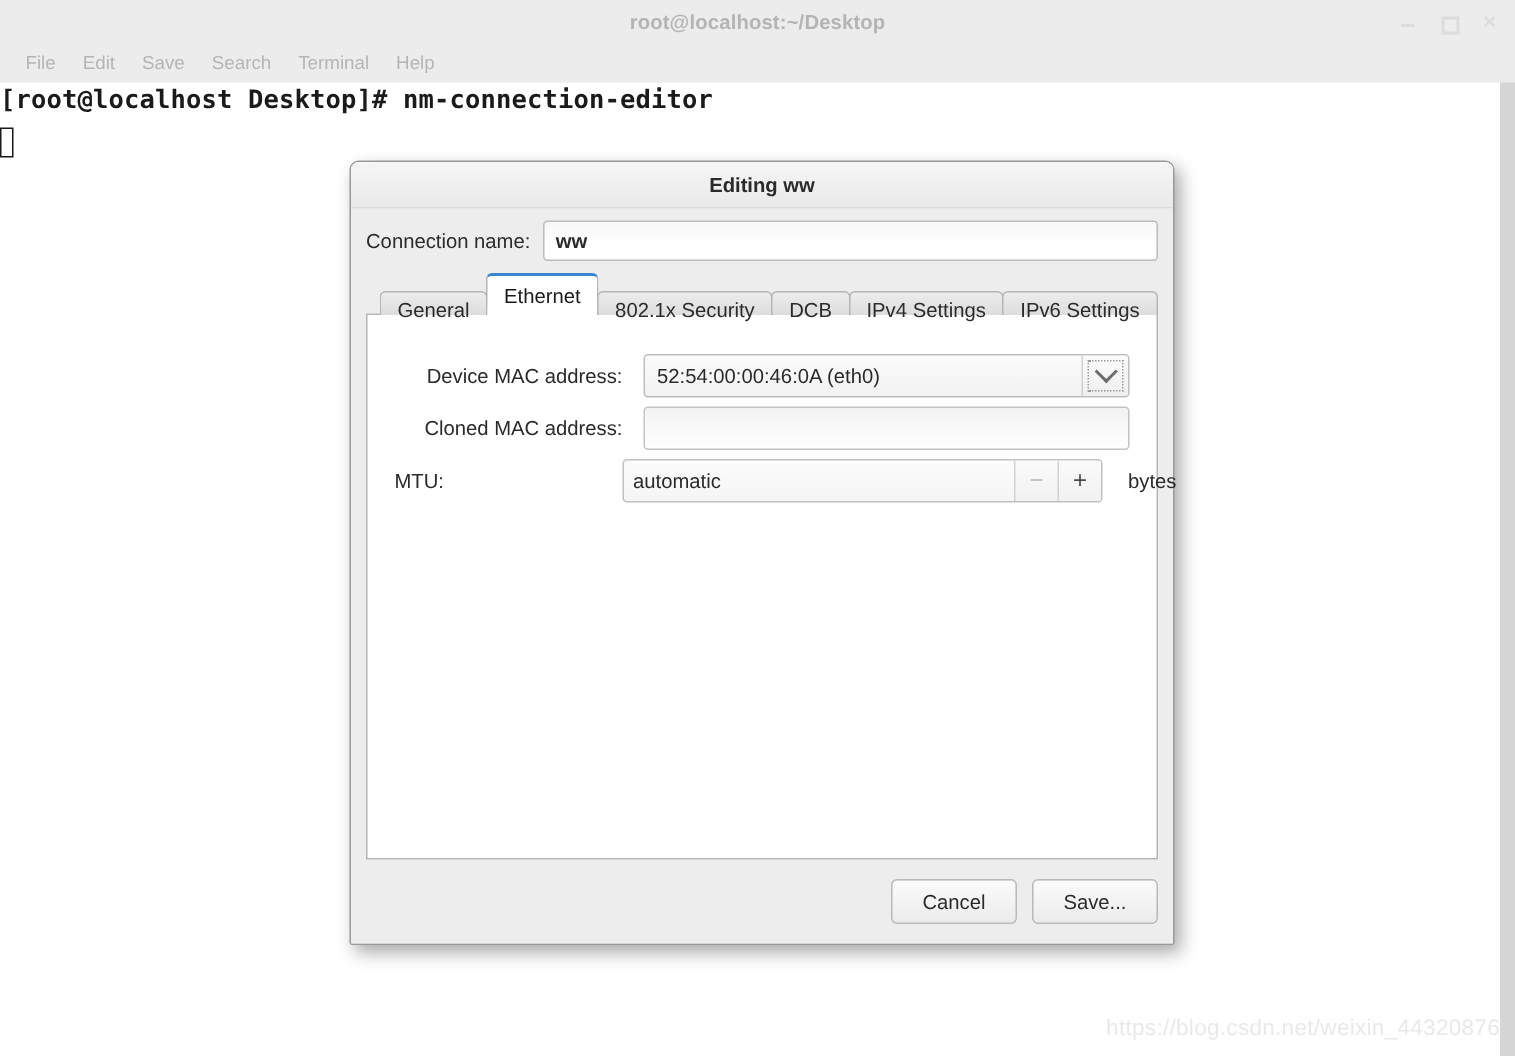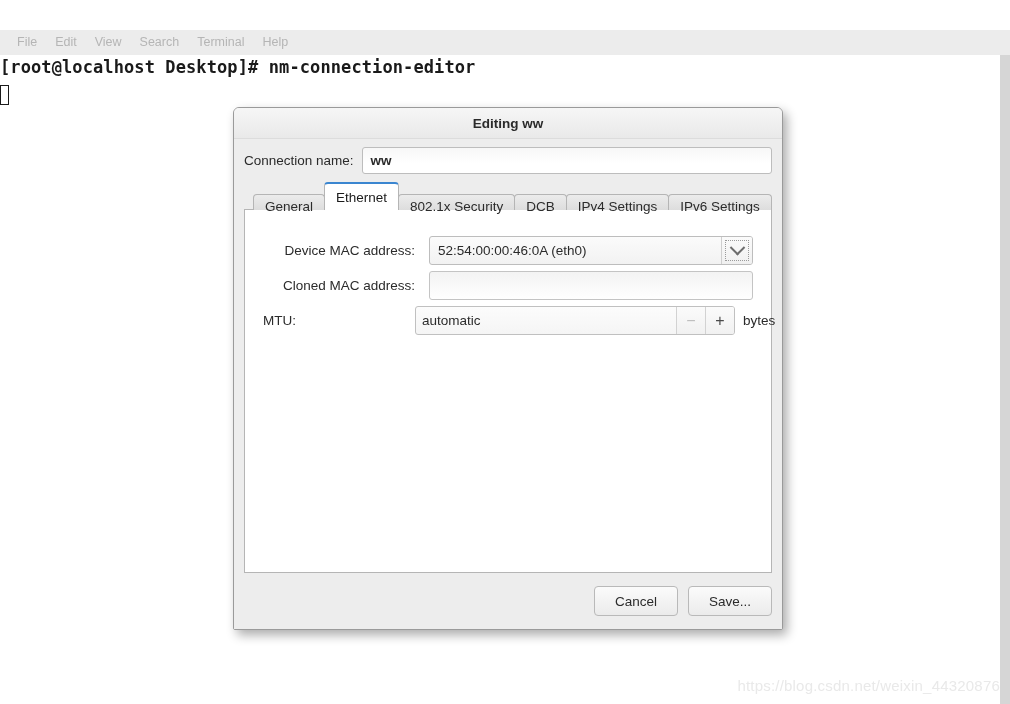--- a/index.html
+++ b/index.html
@@ -313,21 +313,21 @@
     height: 29px;
     background: linear-gradient(to bottom, #f3f3f3 0%, #ffffff 100%);
     border: 1px solid #c4c4c4;
     border-radius: 3px;
     box-sizing: border-box;
   }
 
   .spin-wrap {
     display: flex;
     align-items: center;
-    gap: 8px;
+    gap: 17px;
   }
   .spin {
     width: 320px;
     height: 29px;
     display: flex;
     align-items: stretch;
     background: linear-gradient(to bottom, #fcfcfc 0%, #f5f5f5 100%);
     border: 1px solid #c0c0c0;
     border-radius: 3px;
     overflow: hidden;
@@ -383,26 +383,34 @@
     padding: 0 20px;
     box-sizing: border-box;
     white-space: nowrap;
   }
 </style>
 </head>
 <body>
 
 <div id="screen">
 
+  <div class="term-titlebar">
+    <div class="term-title">root@localhost:~/Desktop</div>
+    <div class="win-controls">
+      <span class="win-btn min"></span>
+      <span class="win-btn max"></span>
+      <span class="win-btn close">×</span>
+    </div>
+  </div>
 
   <div class="term-menubar">
     <div class="menu-items">
       <span class="menu-item">File</span>
       <span class="menu-item">Edit</span>
-      <span class="menu-item">View</span>
+      <span class="menu-item">Save</span>
       <span class="menu-item">Search</span>
       <span class="menu-item">Terminal</span>
       <span class="menu-item">Help</span>
     </div>
   </div>
 
   <div class="term-body">
     <div class="term-line">[root@localhost Desktop]# nm-connection-editor</div>
     <div class="term-cursor"></div>
   </div>

